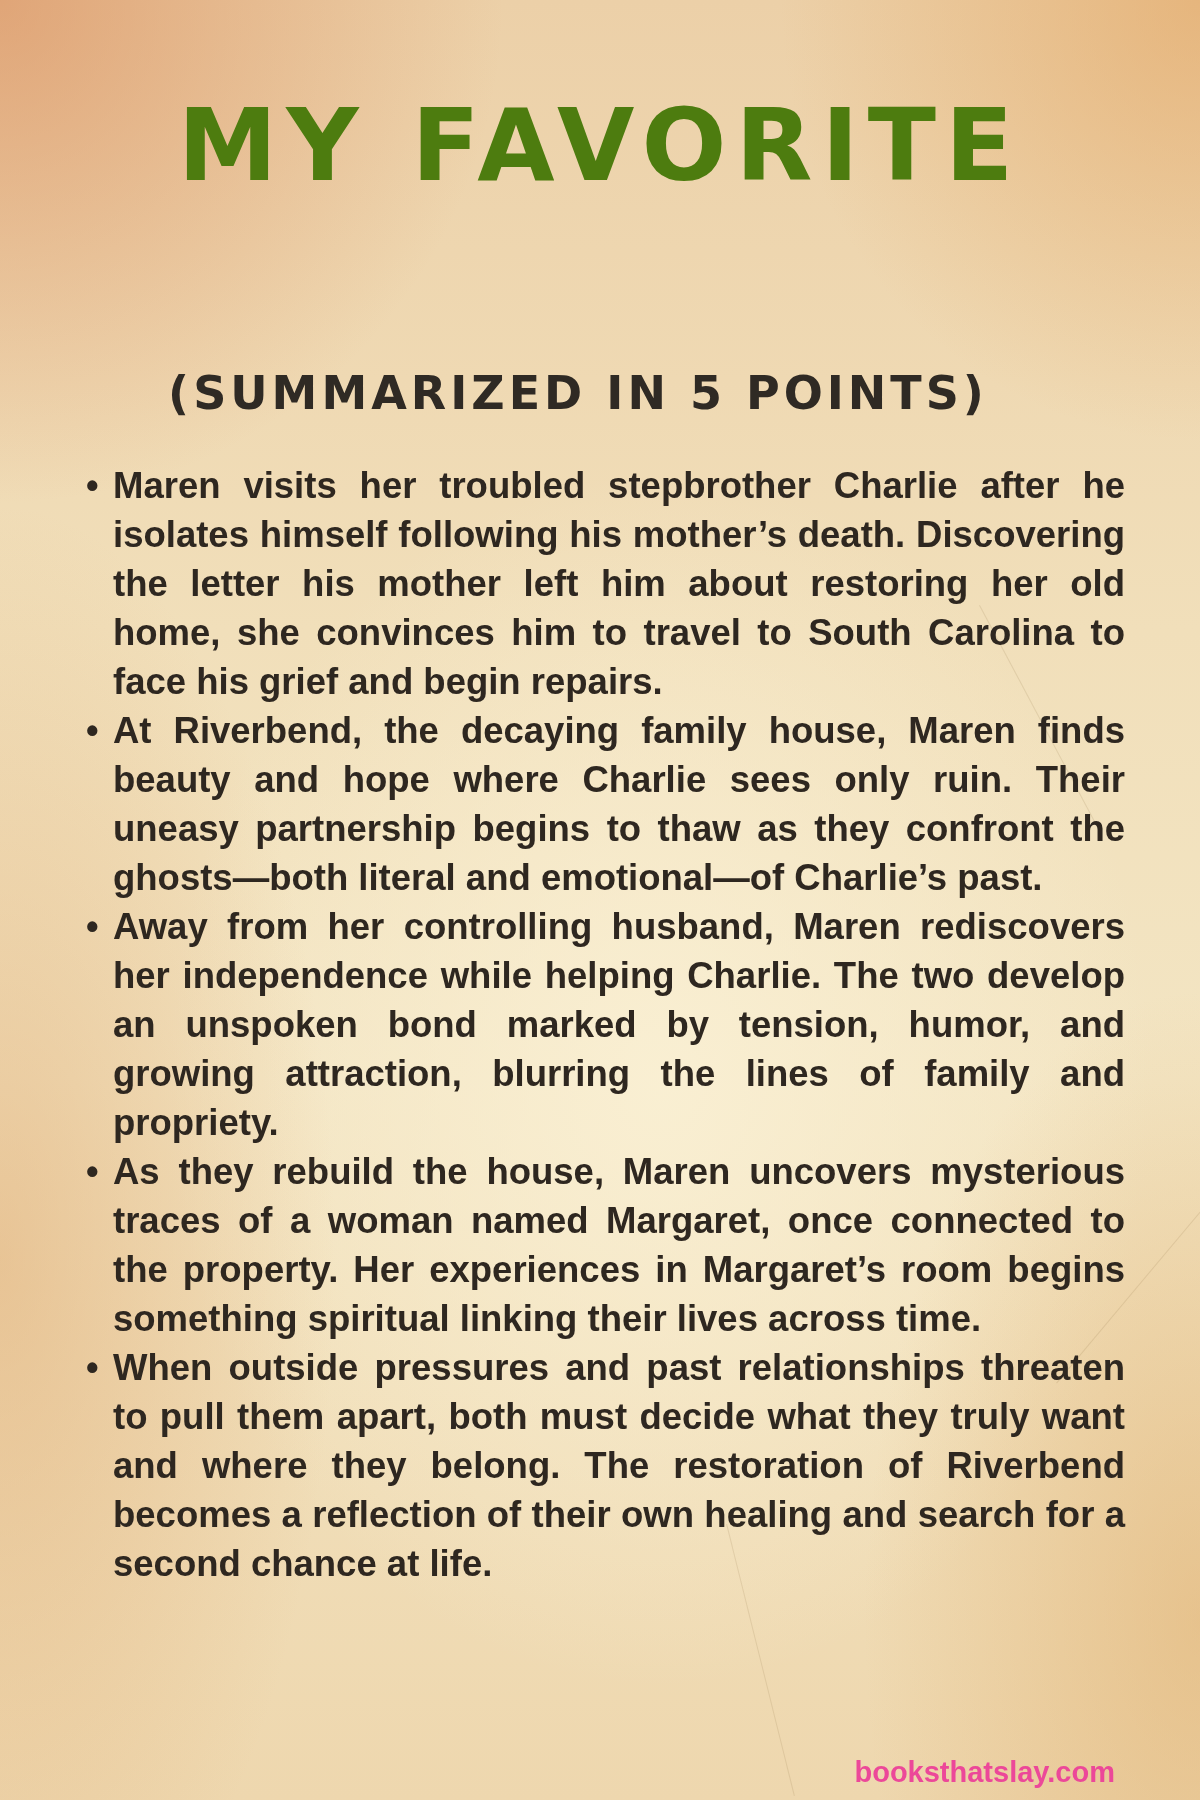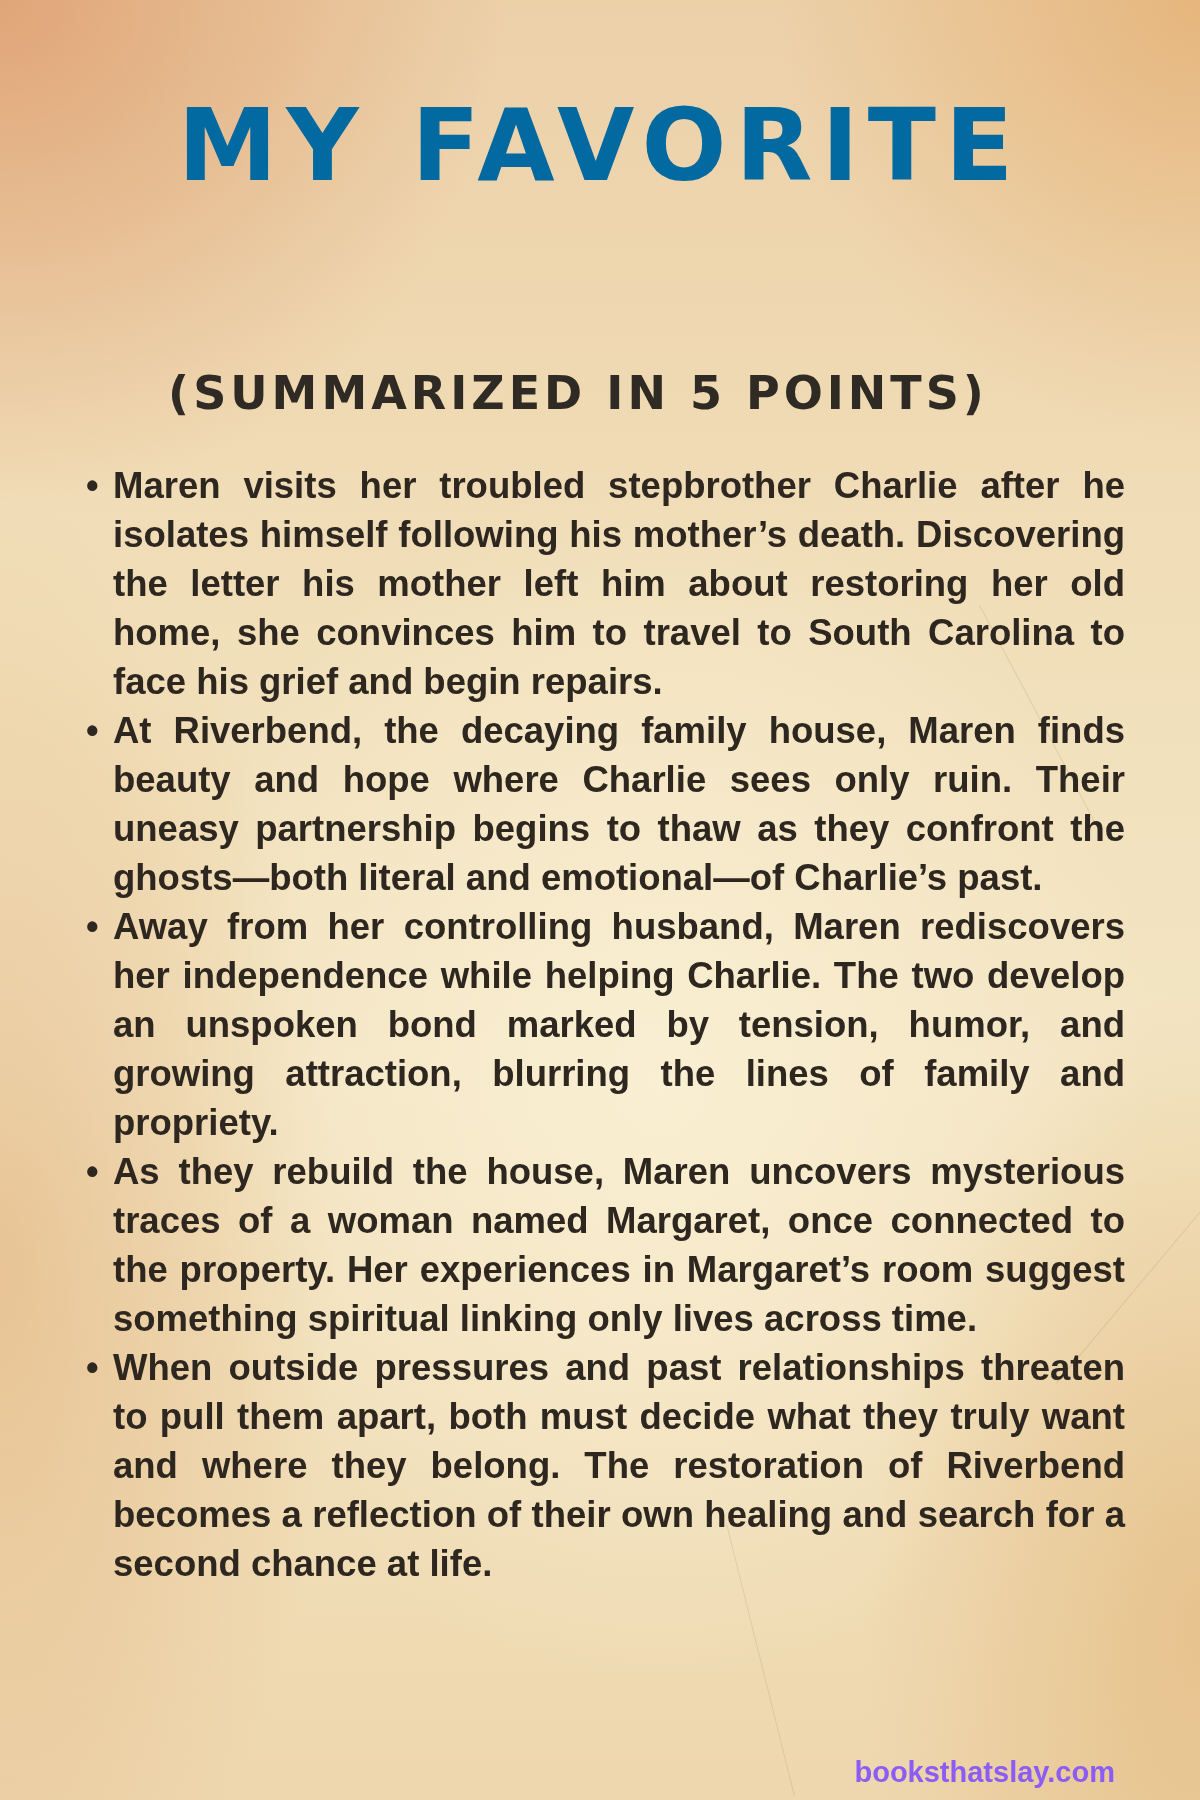--- a/index.html
+++ b/index.html
@@ -32,21 +32,21 @@
     }
     .title {
       position: absolute;
       left: 0;
       width: 1200px;
       text-align: center;
       font-family: "DejaVu Sans", sans-serif;
       font-weight: bold;
       font-size: 100px;
       letter-spacing: 9px;
-      color: #0369a1;
+      color: #4d7c0f;
       line-height: 1;
       margin: 0;
     }
     .title.line1 { top: 96px; }
     .title.line2 { top: 228px; }
     .subtitle {
       position: absolute;
       top: 370px;
       left: 0;
       width: 1156px;
@@ -83,21 +83,21 @@
       font-size: 36px;
       line-height: 49px;
     }
     .footer {
       position: absolute;
       right: 85px;
       top: 1758px;
       font-family: "Liberation Sans", sans-serif;
       font-weight: bold;
       font-size: 29px;
-      color: #8b5cf6;
+      color: #ec4899;
       line-height: 1;
     }
   </style>
 </head>
 <body>
 
 <div class="page">
 
   <div class="crease" style="left:1040px; top:590px; height:260px; transform:rotate(-28deg);"></div>
   <div class="crease" style="left:760px; top:1520px; height:280px; transform:rotate(-14deg);"></div>
@@ -115,21 +115,21 @@
     <li class="point">
       <span class="bullet">•</span>
       <span>At Riverbend, the decaying family house, Maren finds beauty and hope where Charlie sees only ruin. Their uneasy partnership begins to thaw as they confront the ghosts—both literal and emotional—of Charlie’s past.</span>
     </li>
     <li class="point">
       <span class="bullet">•</span>
       <span>Away from her controlling husband, Maren rediscovers her independence while helping Charlie. The two develop an unspoken bond marked by tension, humor, and growing attraction, blurring the lines of family and propriety.</span>
     </li>
     <li class="point">
       <span class="bullet">•</span>
-      <span>As they rebuild the house, Maren uncovers mysterious traces of a woman named Margaret, once connected to the property. Her experiences in Margaret’s room suggest something spiritual linking only lives across time.</span>
+      <span>As they rebuild the house, Maren uncovers mysterious traces of a woman named Margaret, once connected to the property. Her experiences in Margaret’s room begins something spiritual linking their lives across time.</span>
     </li>
     <li class="point">
       <span class="bullet">•</span>
       <span>When outside pressures and past relationships threaten to pull them apart, both must decide what they truly want and where they belong. The restoration of Riverbend becomes a reflection of their own healing and search for a second chance at life.</span>
     </li>
   </ul>
 
   <div class="footer">booksthatslay.com</div>
 </div>
 

